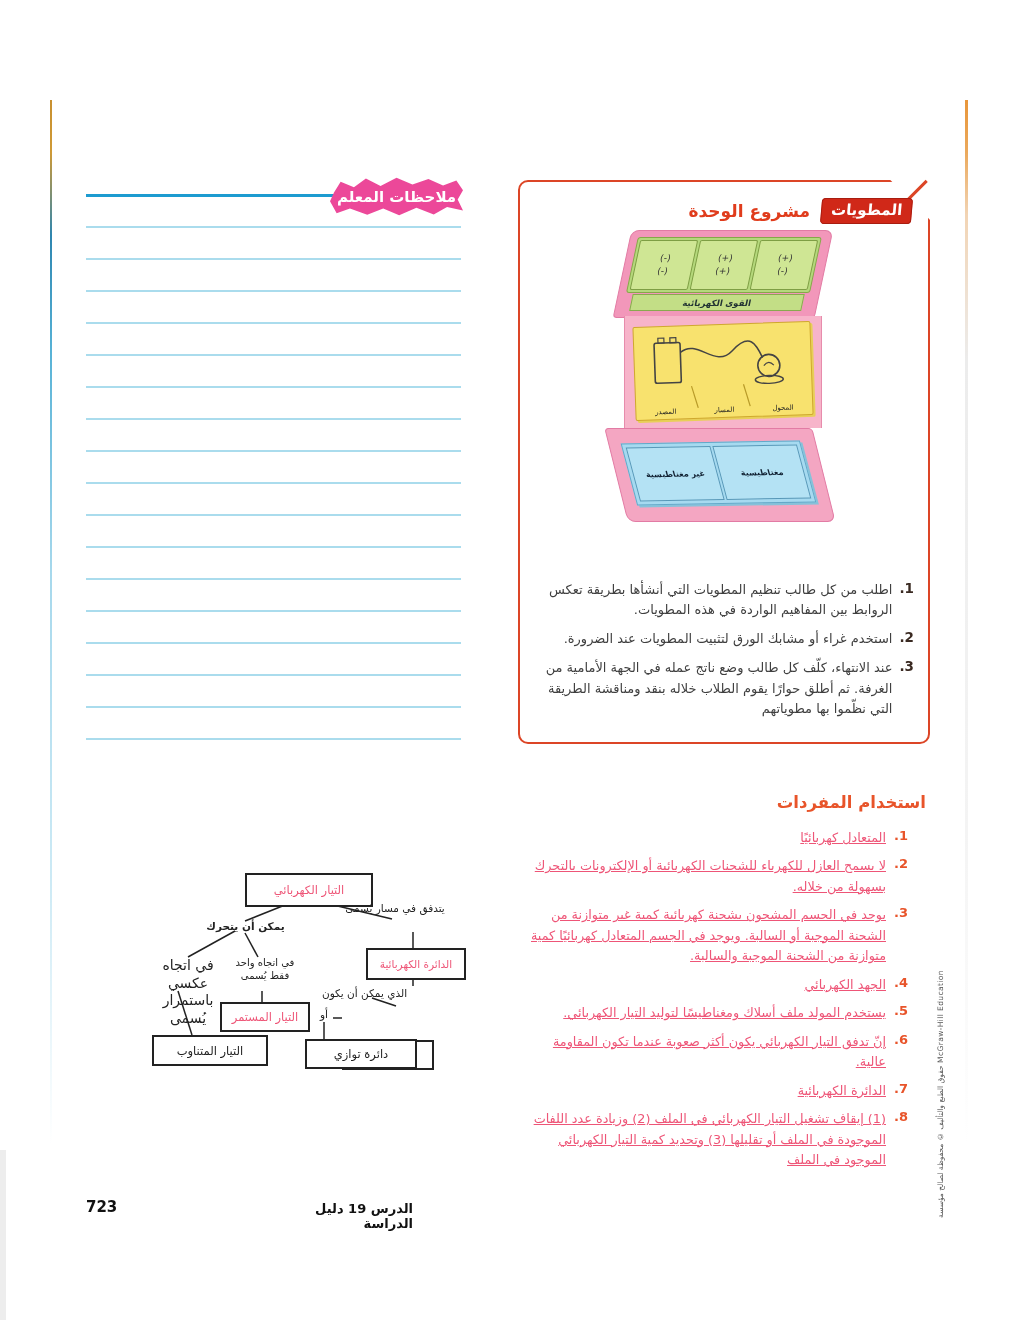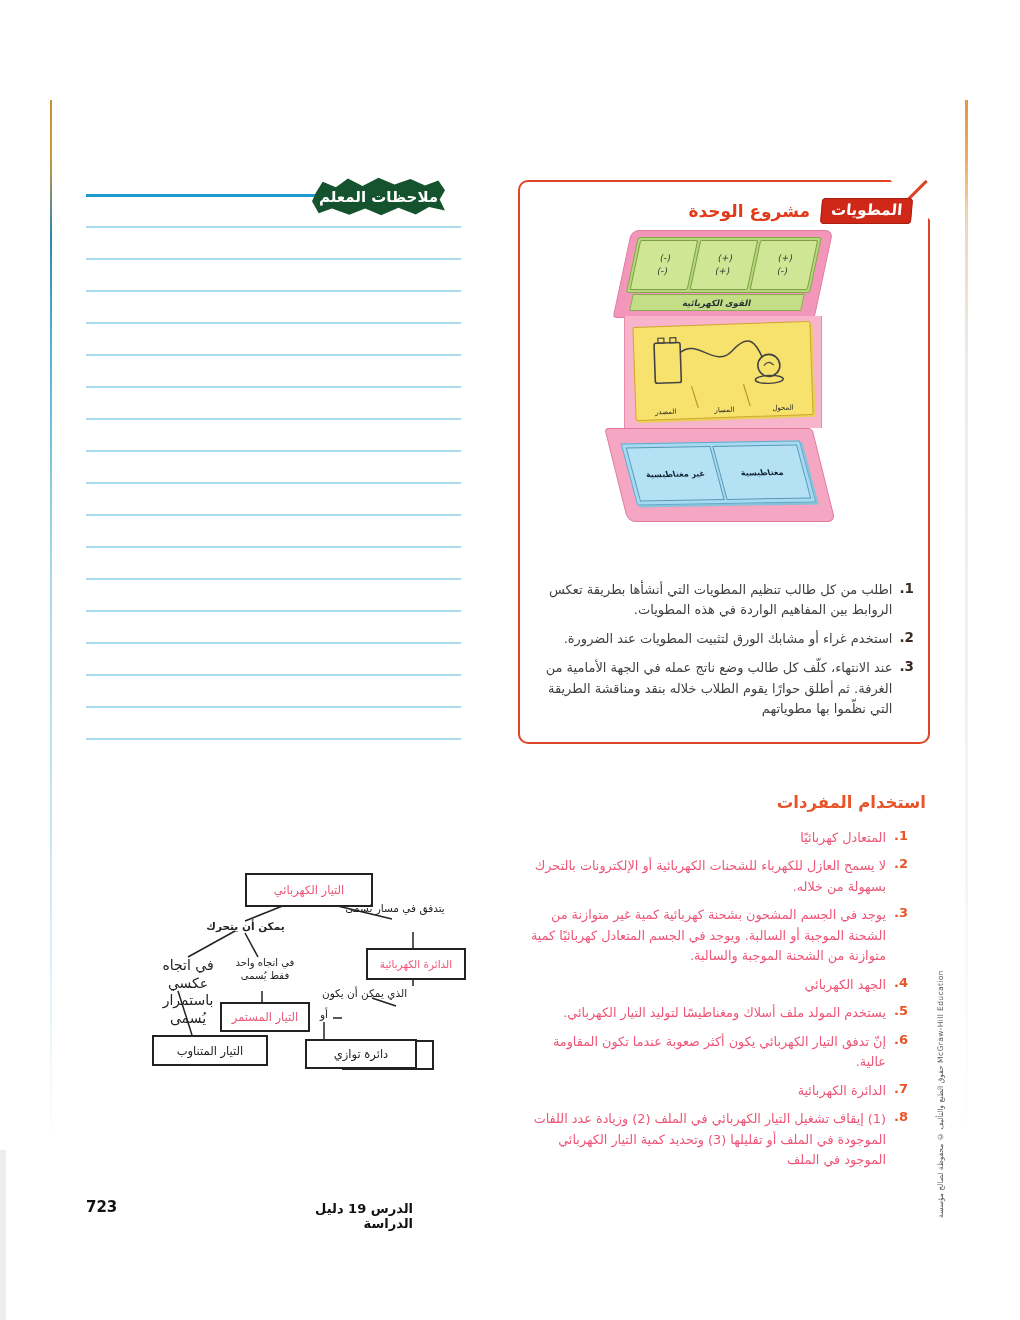--- a/index.html
+++ b/index.html
@@ -8,21 +8,21 @@
   .abs{position:absolute;}
 
   
   .left-rule{left:50px;top:100px;width:2px;height:1045px;
     background:linear-gradient(to bottom,#c89030 0%,#cf9a36 5%,#2e86b0 13%,#57b2d6 24%,#a6d8ec 45%,#cdeaf5 75%,rgba(205,234,245,0) 100%);}
   .right-rule{left:965px;top:100px;width:3px;height:1045px;
     background:linear-gradient(to bottom,#e8963a 0%,#eba95c 5%,#f2d4b4 11%,#ececec 25%,#f4f4f4 70%,rgba(244,244,244,0) 100%);}
   .edge-shadow{left:0;top:1150px;width:6px;height:170px;background:rgba(0,0,0,0.07);}
 
   
-  .banner{left:312px;top:177px;width:133px;height:39px;background:#14532d;color:#fff;
+  .banner{left:330px;top:177px;width:133px;height:39px;background:#ec4899;color:#fff;
     font-weight:bold;font-size:15px;display:flex;align-items:center;justify-content:center;
     clip-path:polygon(3% 40%,8% 12%,18% 26%,27% 4%,38% 23%,50% 2%,62% 19%,74% 5%,85% 22%,95% 9%,100% 34%,96% 58%,100% 86%,88% 77%,78% 96%,65% 79%,52% 98%,40% 81%,28% 97%,15% 81%,5% 93%,0 62%);}
   .heavy-line{left:86px;top:194px;width:252px;height:3px;background:#1d9bd0;}
   .ruled{left:86px;top:196px;width:375px;height:546px;
     background:repeating-linear-gradient(to bottom,rgba(0,0,0,0) 0px,rgba(0,0,0,0) 30.5px,#aadced 30.5px,#aadced 32px);}
 
   
   .proj-box{left:518px;top:180px;width:408px;height:560px;border:2.5px solid #dc4526;border-radius:10px;background:#fff;}
   .notch{position:absolute;top:-3px;right:-3px;width:42px;height:42px;background:#fff;
     clip-path:polygon(-1% -2%,102% -2%,102% 102%);}
@@ -62,21 +62,21 @@
   .step{display:flex;gap:7px;margin-bottom:9px;}
   .step-num{font-weight:bold;color:#3a2a22;font-size:13.5px;flex:0 0 auto;}
   .step-txt{font-size:13px;line-height:1.55;color:#3f3f3f;text-align:right;}
 
   
   .vocab-heading{position:absolute;right:94px;top:793px;color:#e8542a;font-weight:bold;
     font-size:16.5px;direction:rtl;}
   .vocab-list{position:absolute;left:530px;top:828px;width:378px;direction:rtl;}
   .vocab-item{display:flex;gap:8px;margin-bottom:8px;}
   .vocab-num{font-weight:bold;color:#e8542a;font-size:13px;flex:0 0 auto;}
-  .vocab-txt{font-size:12.8px;line-height:1.6;color:#ee5577;text-align:right;}
+  .vocab-txt{font-size:12.8px;line-height:1.6;color:#ee5577;text-align:right;text-decoration:underline;}
 
   
   .map-heading{position:absolute;left:150px;top:840px;width:330px;text-align:center;
     color:#e8542a;font-weight:bold;font-size:16px;direction:rtl;}
   .cmap{position:absolute;left:140px;top:865px;width:360px;height:255px;}
   .cmap svg{position:absolute;left:0;top:0;}
   .node{position:absolute;border:2px solid #222;background:#fff;display:flex;align-items:center;
     justify-content:center;font-size:11.5px;direction:rtl;}
   .node.pink{color:#ee5577;}
   .node.black{color:#222;}

